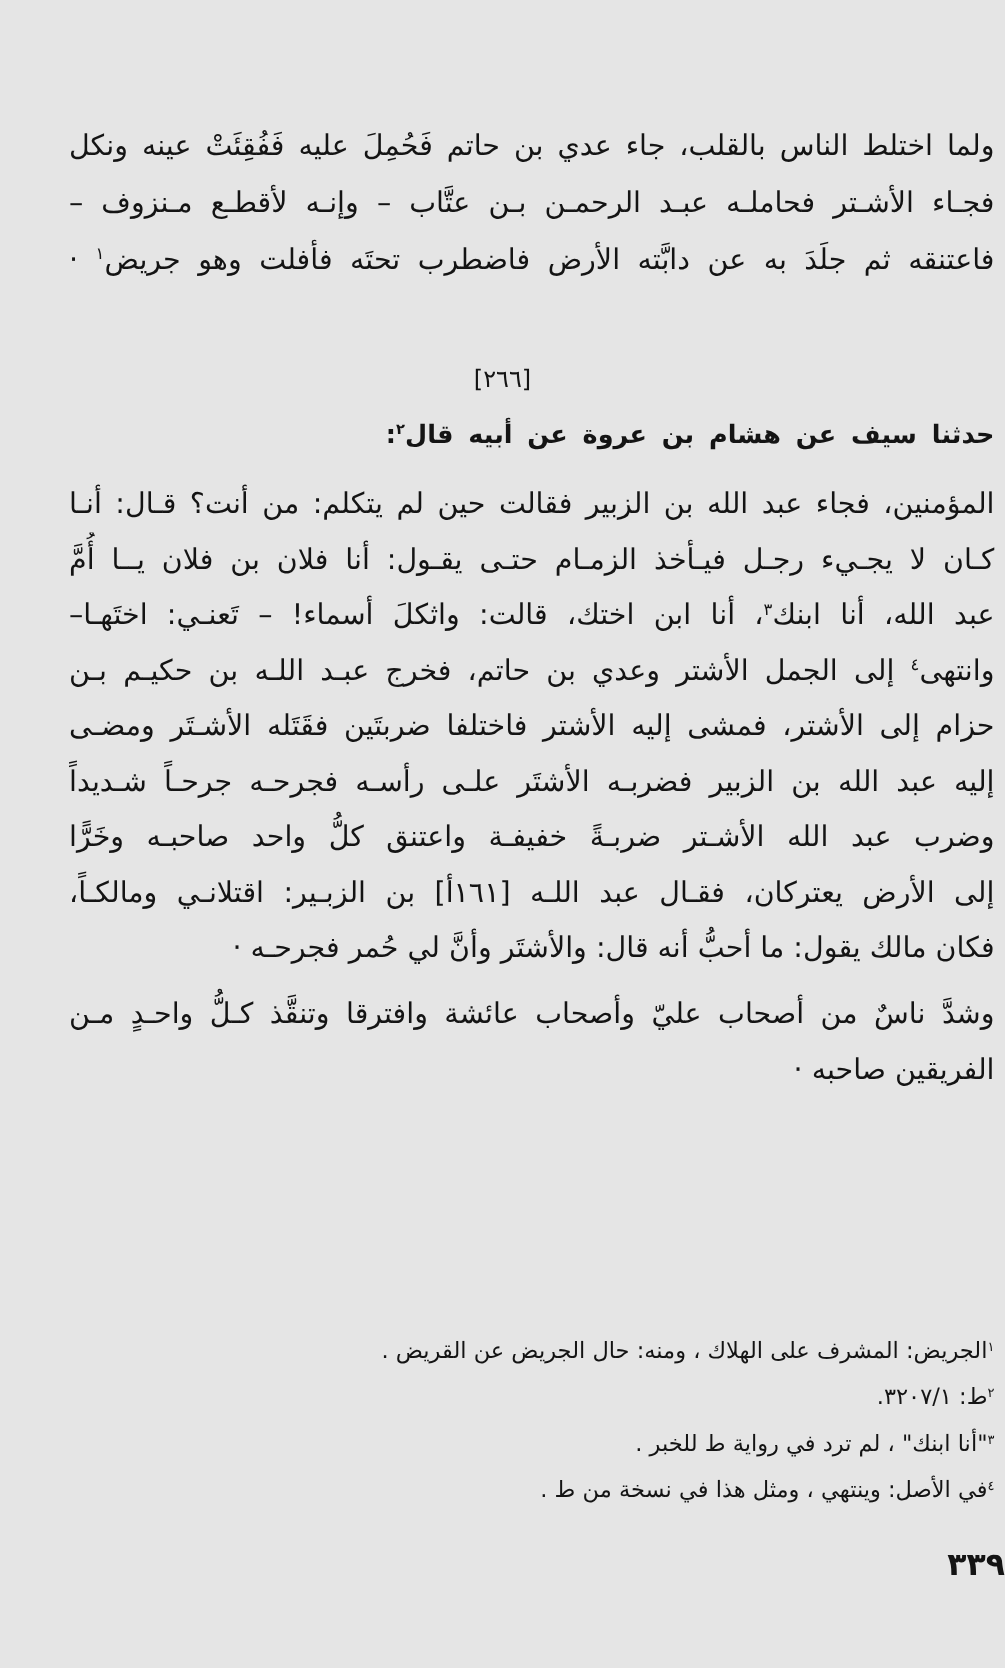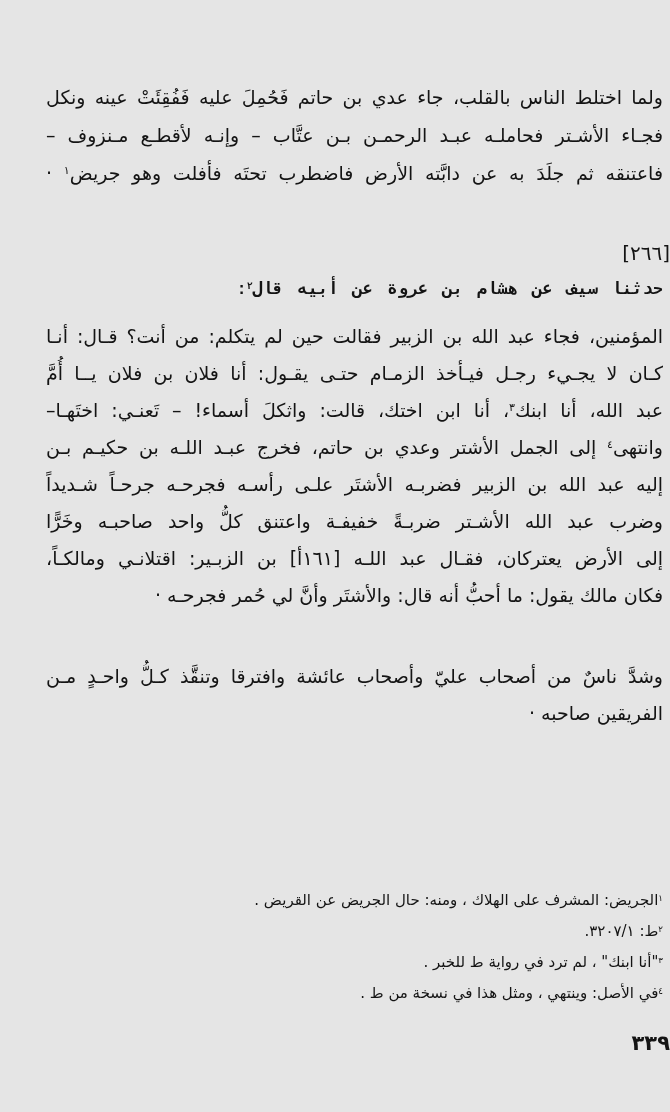--- a/index.html
+++ b/index.html
@@ -34,33 +34,33 @@
     line-height:0;
   }
   
   #para1{top:78px;left:46px;width:617px;font-size:19px;}
   #para1 .line{height:38px;line-height:38px;}
   #para2{top:318px;left:46px;width:617px;font-size:19px;}
   #para3{top:658px;left:46px;width:617px;font-size:19px;}
   
   #section-head{
     top:238px;left:0;width:670px;
-    text-align:right;
-    font-size:20px;
+    text-align:center;
+    font-size:16px;
     line-height:30px;
     height:30px;
   }
   
   #isnad{
     top:275px;left:46px;width:617px;
     font-size:17px;
     font-weight:bold;
     word-spacing:4px;
   }
-  #isnad .line{height:30px;line-height:30px;font-family:Liberation Mono, monospace;}
+  #isnad .line{height:30px;line-height:30px;}
   
   #footnotes{top:885px;left:46px;width:617px;font-size:15px;}
   #footnotes .line{
     height:31px;line-height:31px;
     text-align:center;text-align-last:right;
   }
   #footnotes .sup{vertical-align:.5em;}
   
   #page-number{
     position:absolute;
@@ -87,20 +87,21 @@
 
   <div id="isnad" class="block">
       <div class="line short"><span>حدثنا سيف عن هشام بن عروة عن أبيه قال</span><span class="sup">٢</span><span>:</span></div>
     </div>
 
   <div id="para2" class="block para">
       <div class="line"><span>المؤمنين، فجاء عبد الله بن الزبير فقالت حين لم يتكلم: من أنت؟ قـال: أنـا</span></div>
       <div class="line"><span>كـان لا يجـيء رجـل فيـأخذ الزمـام حتـى يقـول: أنا فلان بن فلان يــا أُمَّ</span></div>
       <div class="line"><span>عبد الله، أنا ابنك</span><span class="sup">٣</span><span>، أنا ابن اختك، قالت: واثكلَ أسماء! – تَعنـي: اختَهـا–</span></div>
       <div class="line"><span>وانتهى</span><span class="sup">٤</span><span> إلى الجمل الأشتر وعدي بن حاتم، فخرج عبـد اللـه بن حكيـم بـن</span></div>
+      <div class="line"><span>حزام إلى الأشتر، فمشى إليه الأشتر فاختلفا ضربتَين فقَتَله الأشـتَر ومضـى</span></div>
       <div class="line"><span>إليه عبد الله بن الزبير فضربـه الأشتَر علـى رأسـه فجرحـه جرحـاً شـديداً</span></div>
       <div class="line"><span>وضرب عبد الله الأشـتر ضربـةً خفيفـة واعتنق كلُّ واحد صاحبـه وخَرًّا</span></div>
       <div class="line"><span>إلى الأرض يعتركان، فقـال عبد اللـه [١٦١أ] بن الزبـير: اقتلانـي ومالكـاً،</span></div>
       <div class="line short"><span>فكان مالك يقول: ما أحبُّ أنه قال: والأشتَر وأنَّ لي حُمر فجرحـه ·</span></div>
     </div>
 
   <div id="para3" class="block para">
       <div class="line"><span>وشدَّ ناسٌ من أصحاب عليّ وأصحاب عائشة وافترقا وتنقَّذ كـلُّ واحـدٍ مـن</span></div>
       <div class="line short"><span>الفريقين صاحبه ·</span></div>
     </div>

